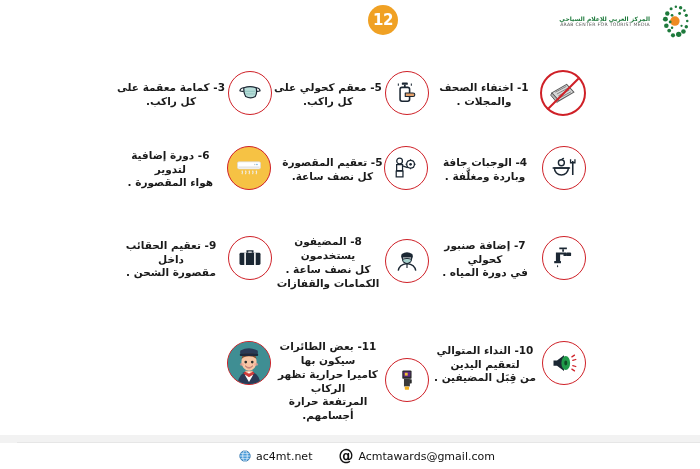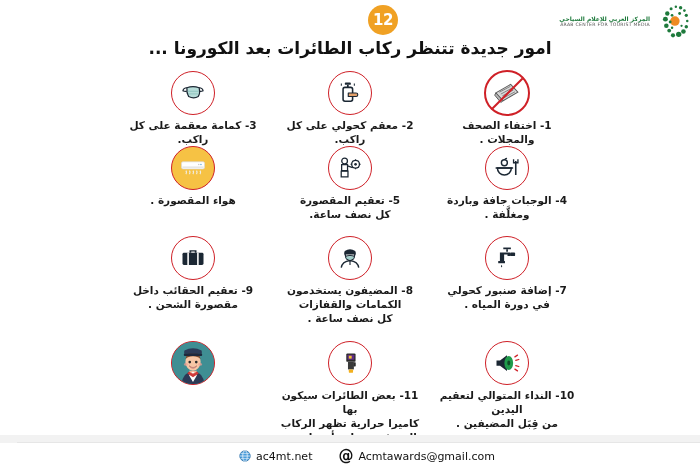--- a/index.html
+++ b/index.html
@@ -103,21 +103,21 @@
     align-items: flex-start;
   }
   .row-1 { height: 75px; }
   .row-2 { height: 90px; }
   .row-3 { height: 105px; }
   .row-4 { height: 105px; }
 
   .cell {
     width: 157px;
     display: flex;
-    flex-direction: column;
+    flex-direction: row;
     align-items: center;
     text-align: center;
   }
   .icon-wrap {
     width: 46px;
     height: 46px;
     display: flex;
     align-items: center;
     justify-content: center;
     margin-bottom: 3px;
@@ -255,21 +255,20 @@
           <circle cx="16" cy="29" r="2.0" fill="#1e7a3c"></circle>
           <circle cx="19" cy="13" r="1.4" fill="#1e7a3c"></circle>
           <circle cx="17" cy="20" r="1.5" fill="#1e7a3c"></circle>
           <circle cx="19" cy="26" r="1.3" fill="#1e7a3c"></circle>
           <circle cx="27" cy="11" r="1.5" fill="#1e7a3c"></circle>
           <circle cx="29" cy="24" r="1.2" fill="#1e7a3c"></circle>
         </svg>
       </div>
     </div>
 
-    <div class="title">امور جديدة تتنظر ركاب الطائرات بعد الكورونا ...</div>
   </div>
 
   <div class="grid">
 
     <div class="row row-1">
 
       <div class="cell">
         <div class="icon-wrap">
           <div class="ban">
             <div class="art">
@@ -300,21 +299,21 @@
               <rect x="9" y="3" width="7" height="2.6" rx="1" fill="#1b2733"></rect>
               <rect x="11.5" y="5.5" width="2" height="3" fill="#1b2733"></rect>
               <rect x="7" y="8.5" width="11" height="16" rx="2.2" fill="none" stroke="#1b2733" stroke-width="1.8"></rect>
               <path d="M13 15 h9 a2 2 0 0 1 0 4 h-9 z" fill="#e3a06a" stroke="#1b2733" stroke-width="1.3" stroke-linejoin="round"></path>
               <line x1="5" y1="4" x2="5" y2="6.5" stroke="#1b2733" stroke-width="1.2"></line>
               <line x1="20" y1="4" x2="20" y2="6.5" stroke="#1b2733" stroke-width="1.2"></line>
             </svg>
           </div>
         </div>
         <div class="caption">
-          <span class="ln">2- معقم كحولي على كل راكب.</span>
+          <span class="ln">5- معقم كحولي على كل راكب.</span>
         </div>
       </div>
 
       <div class="cell">
         <div class="icon-wrap">
           <div class="circ">
             <svg viewBox="0 0 32 32" width="28" height="28" aria-hidden="true">
               <path d="M9 10 q7 -2.5 14 0 q1.5 6 -1 10 q-5 3 -11 0 q-2.5 -4 -2 -10 z" fill="#b7ddd9" stroke="#1b2733" stroke-width="1.4"></path>
               <path d="M9 10 q-4 0 -4.5 3.5 q2 1 4.5 0.5" fill="none" stroke="#1b2733" stroke-width="1.4"></path>
               <path d="M23 10 q4 0 4.5 3.5 q-2 1 -4.5 0.5" fill="none" stroke="#1b2733" stroke-width="1.4"></path>
@@ -390,20 +389,21 @@
                 <path d="M9 20 q1.4 2 0 4"></path>
                 <path d="M13 20 q1.4 2 0 4"></path>
                 <path d="M17 20 q1.4 2 0 4"></path>
                 <path d="M21 20 q1.4 2 0 4"></path>
                 <path d="M25 20 q1.4 2 0 4"></path>
               </g>
             </svg>
           </div>
         </div>
         <div class="caption">
+          <span class="ln">6- دورة إضافية لتدوير</span>
           <span class="ln">هواء المقصورة .</span>
         </div>
       </div>
     </div>
 
     <div class="row row-3">
 
       <div class="cell">
         <div class="icon-wrap">
           <div class="circ">
@@ -431,22 +431,22 @@
               <path d="M10.5 11 q0 6 5.5 7 q5.5 -1 5.5 -7" fill="none" stroke="#1b2733" stroke-width="1.5"></path>
               <path d="M11 14 q5 -1.6 10 0 q0 4 -5 5 q-5 -1 -5 -5 z" fill="#b7ddd9" stroke="#1b2733" stroke-width="1.2"></path>
               <line x1="11.5" y1="16" x2="20.5" y2="16" stroke="#7fb8b3" stroke-width="0.8"></line>
               <path d="M6 27 q1 -7 10 -8 q9 1 10 8" fill="none" stroke="#1b2733" stroke-width="1.6"></path>
               <line x1="16" y1="19" x2="16" y2="24" stroke="#1b2733" stroke-width="1.3"></line>
             </svg>
           </div>
         </div>
         <div class="caption">
           <span class="ln">8- المضيفون يستخدمون</span>
+          <span class="ln">كل نصف ساعة .</span>
           <span class="ln">الكمامات والقفازات</span>
-          <span class="ln">كل نصف ساعة .</span>
         </div>
       </div>
 
       <div class="cell">
         <div class="icon-wrap">
           <div class="circ">
             <svg viewBox="0 0 32 32" width="28" height="28" aria-hidden="true">
               <path d="M12 7 h8 v3 h-2 v-1.4 h-4 v1.4 h-2 z" fill="#1b2733"></path>
               <rect x="4" y="10" width="24" height="14" rx="1.6" fill="#1b2733"></rect>
               <rect x="9.5" y="10" width="1.8" height="14" fill="#ffffff"></rect>

